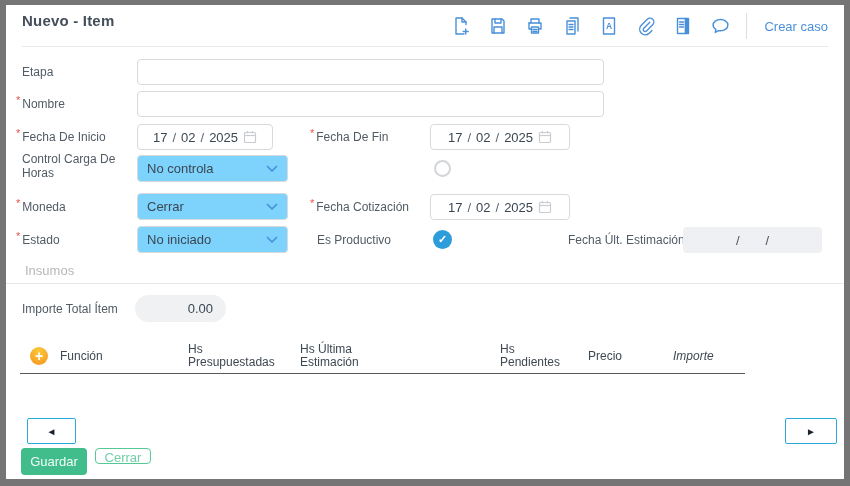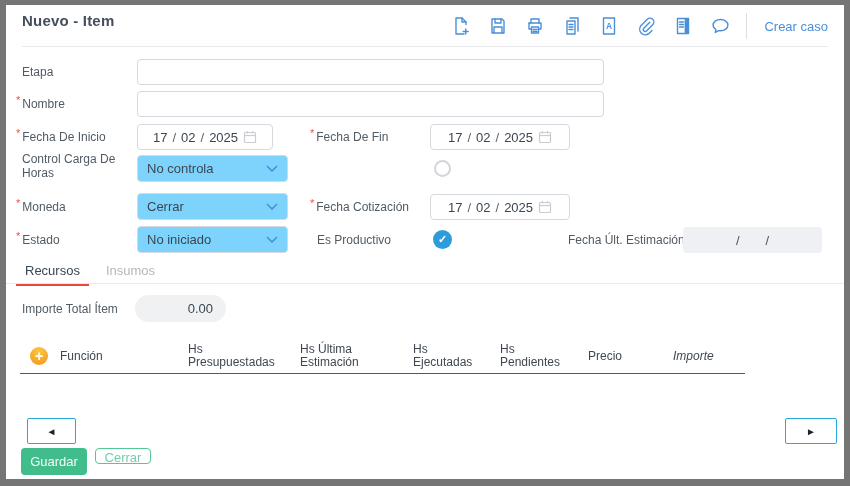--- a/index.html
+++ b/index.html
@@ -281,39 +281,37 @@
   </div>
   <div class="abs lbl" style="left:562px;top:221px;height:27px;">
     <span>Fecha Últ. Estimación</span>
   </div>
   <div class="abs disabled-field" style="left:677px;top:222px;width:139px;height:26px;">
     <span>/</span>
       <span>/</span>
   </div>
 
   <div class="abs tabs">
-    <div class="tab active">Recursos</div>
     <div class="tab inactive">Insumos</div>
   </div>
   <div class="abs tabs-divider"></div>
 
   <div class="abs lbl" style="left:16px;top:290px;height:27px;">
     <span>Importe Total Ítem</span>
   </div>
   <div class="abs pill" style="left:129px;top:290px;width:91px;height:27px;">
     <span>0.00</span>
   </div>
 
   <button class="abs plus-btn" style="left:24px;top:342px;">
     <span>+</span>
   </button>
   <div class="abs th" style="left:54px;top:333px;height:36px;text-align:center;">Función</div>
   <div class="abs th" style="left:182px;top:333px;height:36px;width:84px;">Hs Presupuestadas</div>
   <div class="abs th" style="left:294px;top:333px;height:36px;width:70px;">Hs Última Estimación</div>
-  <div class="abs th" style="left:407px;top:333px;height:36px;width:66px;">Hs Ejecutadas</div>
   <div class="abs th" style="left:494px;top:333px;height:36px;width:66px;">Hs Pendientes</div>
   <div class="abs th" style="left:582px;top:333px;height:36px;">Precio</div>
   <div class="abs th" style="left:667px;top:333px;height:36px;font-style:italic;">Importe</div>
   <div class="abs table-underline"></div>
 
   <button class="abs nav-btn" style="left:21px;top:413px;width:49px;height:26px;">
     <span>◄</span>
   </button>
   <button class="abs nav-btn" style="left:779px;top:413px;width:52px;height:26px;">
     <span>►</span>

